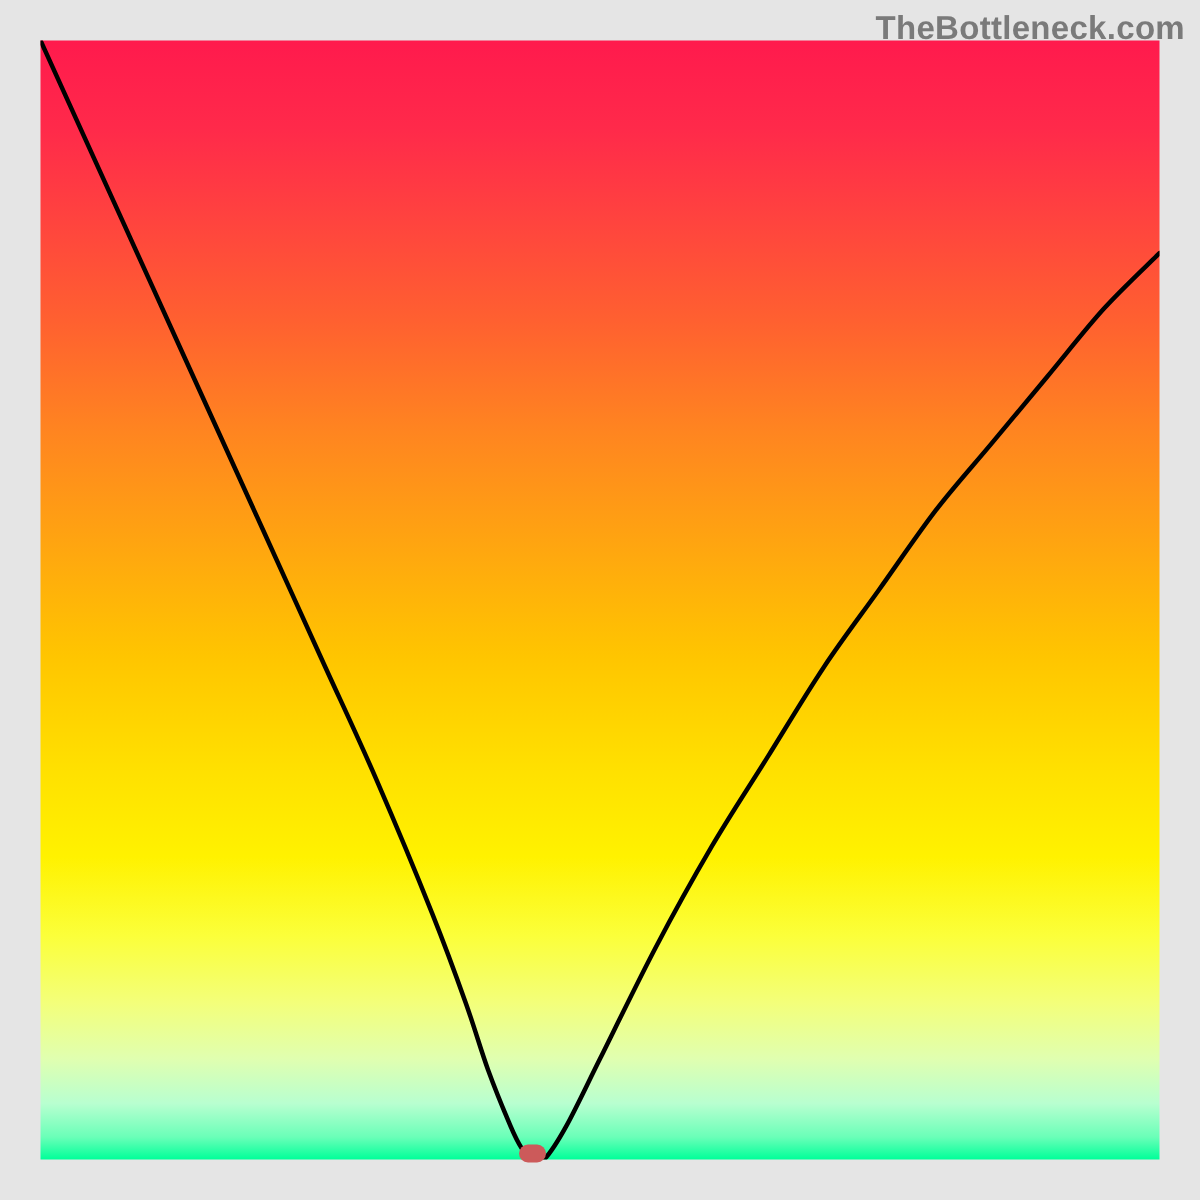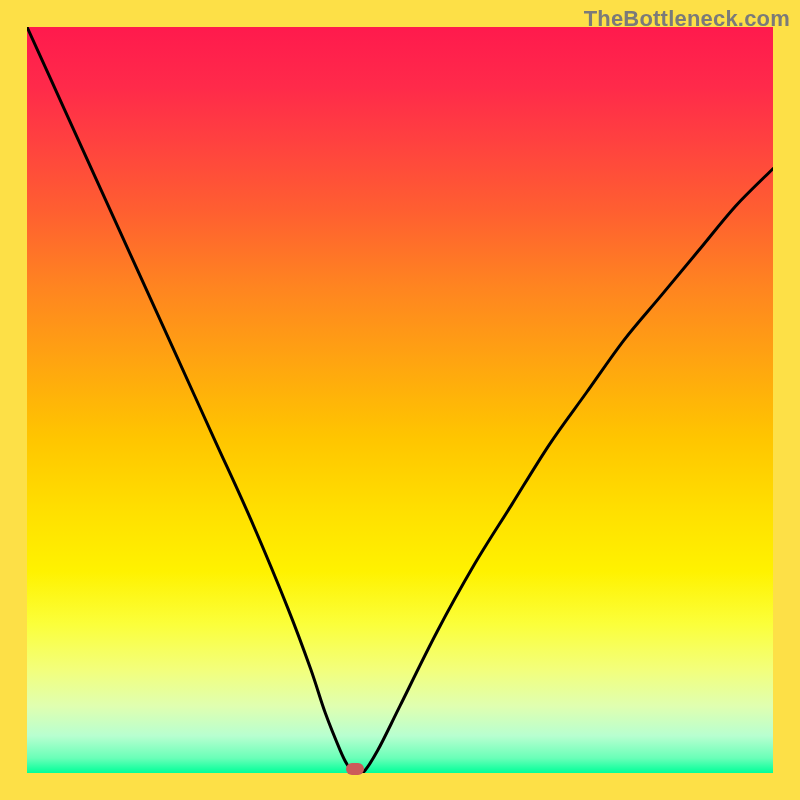--- a/index.html
+++ b/index.html
@@ -1,21 +1,21 @@
 <!DOCTYPE html>
 <html><head>
 <meta charset="utf-8">
 <style>
   * { margin: 0; padding: 0; box-sizing: border-box; }
   html, body { width: 800px; height: 800px; overflow: hidden; background: #000; }
   .frame {
     position: relative;
     width: 800px;
     height: 800px;
-    background: #fde047;
+    background: #e5e5e5;
   }
   .plot-area {
     position: absolute;
     left: 27px;
     top: 27px;
     width: 746px;
     height: 746px;
     background: linear-gradient(to bottom,
       #ff1a4d 0%,
       #ff2a4a 8%,

